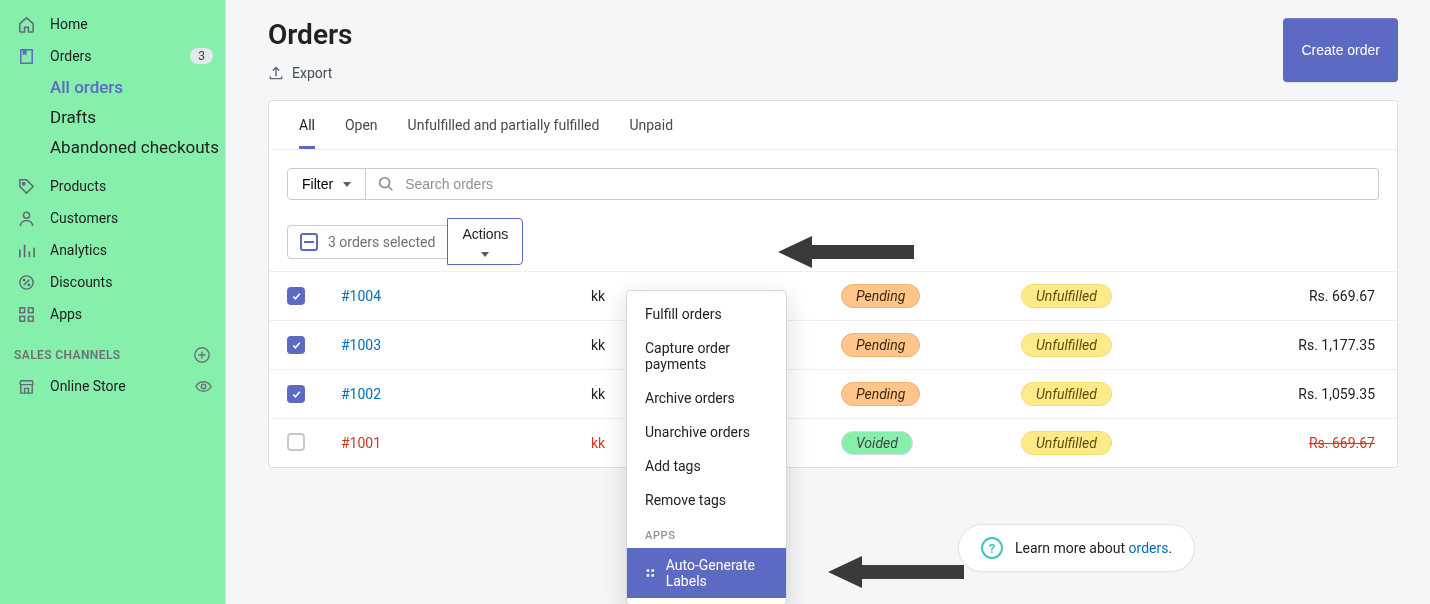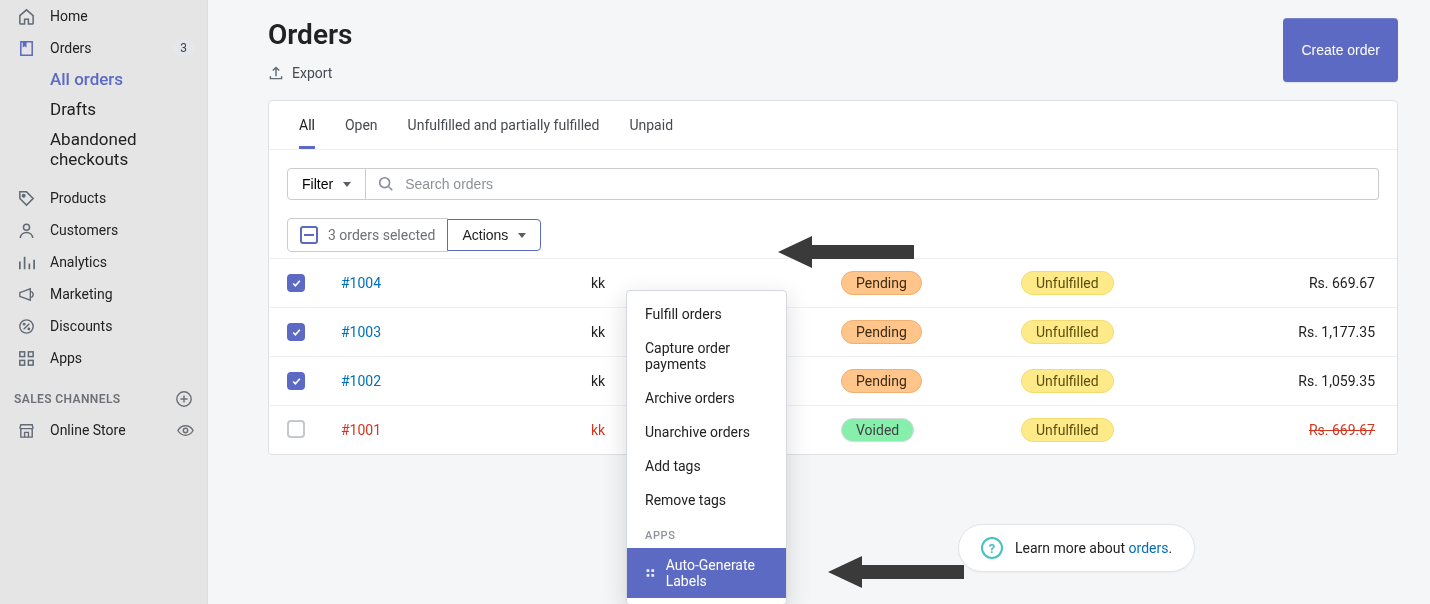--- a/index.html
+++ b/index.html
@@ -9,23 +9,24 @@
     color: #202223;
     overflow: hidden;
     width: 1430px;
     height: 604px;
   }
 
   
   .sidebar {
     position: absolute;
     left: 0; top: 0;
-    width: 208px; height: 100%;
+    width: 226px; height: 100%;
     border-right: 1px solid #dcdfe4;
-    background: #e5e5e5;
+    background: #86efac;
+    padding-top: 8px;
   }
   .nav-item {
     display: flex;
     align-items: center;
     gap: 14px;
     padding: 6px 12px 6px 16px;
     color: #222;
     font-size: 14px;
     cursor: pointer;
   }
@@ -184,20 +185,21 @@
     border: 1px solid #5c6ac4;
     border-radius: 0 4px 4px 0;
     margin-left: -1px;
     background: #fff;
     padding: 7px 14px;
     display: flex; align-items: center; gap: 10px;
     font-size: 14px;
     cursor: pointer;
     color: #222;
     position: relative;
+    flex-direction: column;
   }
 
   
   .tbl { width: 100%; border-collapse: collapse; }
   .tbl tr { border-top: 1px solid #edeff3; }
   .tbl td { padding: 12px 18px; font-size: 14px; vertical-align: middle; }
   .tbl td.amount { text-align: right; padding-right: 22px; }
   .ck {
     width: 18px; height: 18px;
     border: 2px solid #c4c8cd;
@@ -208,20 +210,21 @@
   .ck.checked { border-color: #5c6ac4; background: #5c6ac4; }
   .ck.checked svg { color:#fff; }
   .order-id-link { color: #006fbb; cursor: pointer; }
   .order-id-bad { color: #d1361e; }
   .amount-strike { text-decoration: line-through; color: #d1361e; }
   .pill {
     display: inline-block;
     padding: 3px 14px;
     border-radius: 999px;
     font-size: 14px;
+    font-style: italic;
   }
   .pill.pending { background: #ffc58b; color: #3b2b11; border: 1px solid #f0b070; }
   .pill.voided  { background: #86efac; color: #444; border: 1px solid #d6d9de; }
   .pill.unfulfilled { background: #ffea8a; color: #5b4e0b; border: 1px solid #f3dc6e; }
 
   
   .dropdown {
     position: absolute;
     left: 392px;
     top: 290px;
@@ -347,29 +350,20 @@
 
   <div class="nav-item">
     <span class="icon-slot">
       <svg width="19" height="19" viewBox="0 0 20 20" fill="none" stroke="currentColor" stroke-width="1.8">
           <path d="M3 17V9M8 17V4M13 17v-6M18 17V7"></path>
         </svg>
     </span>
     <span>Analytics</span>
   </div>
 
-  <div class="nav-item">
-    <span class="icon-slot">
-      <svg width="19" height="19" viewBox="0 0 20 20" fill="none" stroke="currentColor" stroke-width="1.4">
-          <path d="M3 8v4l3 1 8 3V4L6 7z"></path>
-          <path d="M14 7a3 3 0 0 1 0 6"></path>
-        </svg>
-    </span>
-    <span>Marketing</span>
-  </div>
 
   <div class="nav-item">
     <span class="icon-slot">
       <svg width="19" height="19" viewBox="0 0 20 20" fill="none" stroke="currentColor" stroke-width="1.5">
           <circle cx="10" cy="10" r="7"></circle>
           <path d="M7 13l6-6"></path>
           <circle cx="7.5" cy="7.5" r="0.8" fill="currentColor"></circle>
           <circle cx="12.5" cy="12.5" r="0.8" fill="currentColor"></circle>
         </svg>
     </span>

